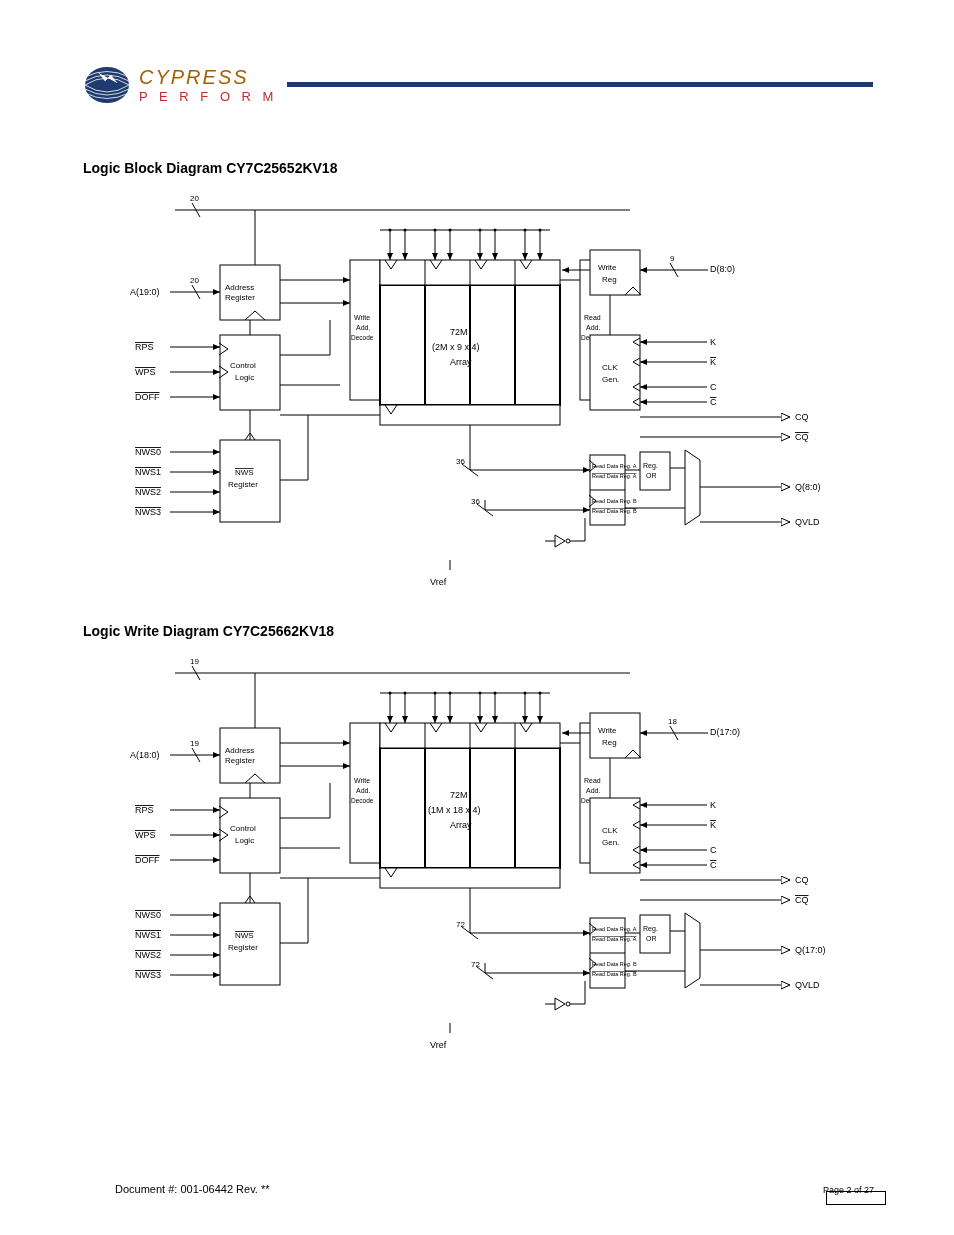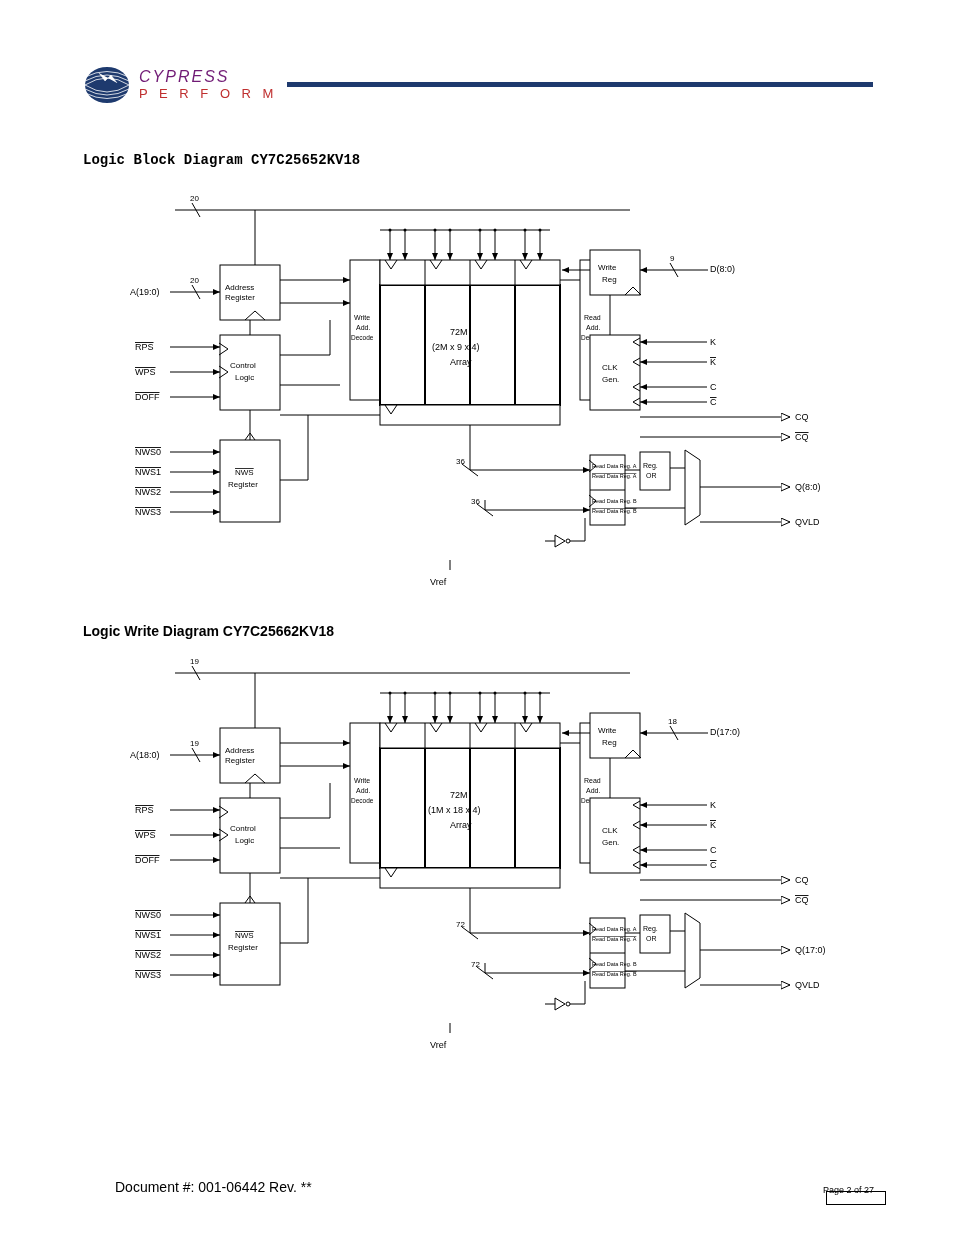--- a/index.html
+++ b/index.html
@@ -1,21 +1,21 @@
 <!DOCTYPE html>
 <html><head>
 <meta charset="utf-8">
 <style>
   * { margin: 0; padding: 0; box-sizing: border-box; }
   body { width: 954px; height: 1235px; background: white; font-family: Arial, sans-serif; position: relative; }
   .header { position: absolute; top: 47px; left: 83px; width: 790px; height: 75px; display: flex; align-items: center; }
   .logo-area { display: flex; align-items: center; gap: 8px; }
   .logo-globe { width: 48px; height: 48px; }
   .logo-text { display: flex; flex-direction: column; }
-  .logo-name { font-size: 16px; color: #701a75; font-style: italic; letter-spacing: 2px; }
+  .logo-name { font-size: 20px; color: #a16207; font-style: italic; letter-spacing: 2px; }
   .logo-tag { font-size: 13px; color: #bf2e2e; letter-spacing: 4px; }
   .header-line { height: 5px; background: #1e3a6e; flex: 1; margin-left: 10px; }
   .section-title { position: absolute; font-weight: bold; font-size: 14px; }
   .diagram { position: absolute; }
 </style>
 </head>
 <body>
 
 <div class="header">
   <div class="logo-area">
@@ -29,21 +29,21 @@
       <path d="M16 12 L22 20 L28 14 L34 22" fill="white" stroke="white" stroke-width="0.5"></path>
     </svg>
     <div class="logo-text">
       <span class="logo-name">CYPRESS</span>
       <span class="logo-tag">P E R F O R M</span>
     </div>
   </div>
   <div class="header-line"></div>
 </div>
 
-<div class="section-title" style="top:152px; left:83px;font-family:Liberation Mono, monospace;">Logic Block Diagram CY7C25652KV18</div>
+<div class="section-title" style="top:160px; left:83px;">Logic Block Diagram CY7C25652KV18</div>
 
 <svg class="diagram" style="top:190px; left:130px;" width="700" height="410">
   <defs>
     <marker id="arrow" markerWidth="8" markerHeight="8" refX="7" refY="3" orient="auto">
         <path d="M0,0 L7,3 L0,6 Z" fill="black"></path>
       </marker>
     <marker id="tri" markerWidth="10" markerHeight="10" refX="9" refY="4" orient="auto">
         <path d="M0,0 L9,4 L0,8 Z" fill="white" stroke="black"></path>
       </marker>
   </defs>
@@ -400,15 +400,15 @@
   <text x="300" y="395" font-size="9">Vref</text>
   <line x1="320" y1="380" x2="320" y2="370" stroke="black"></line>
 
   <line x1="150" y1="165" x2="200" y2="165" stroke="black"></line>
   <line x1="200" y1="165" x2="200" y2="130" stroke="black"></line>
   <line x1="150" y1="195" x2="210" y2="195" stroke="black"></line>
   <line x1="120" y1="130" x2="120" y2="145" stroke="black"></line>
   <line x1="120" y1="220" x2="120" y2="250" stroke="black"></line>
 </svg>
 
-<div style="position:absolute; bottom:40px; left:83px; font-size:14px;padding-left:32px;">Document #: 001-06442 Rev. **</div>
+<div style="position:absolute; bottom:40px; left:83px; font-size:11px;padding-left:32px;">Document #: 001-06442 Rev. **</div>
 <div style="position:absolute; bottom:40px; right:80px; font-size:9px;margin-left:44px;">Page 2 of 27</div>
 <div style="position:absolute; bottom:30px; right:68px; width:60px; height:14px; border:1px solid black;"></div>
 
 </body></html>

